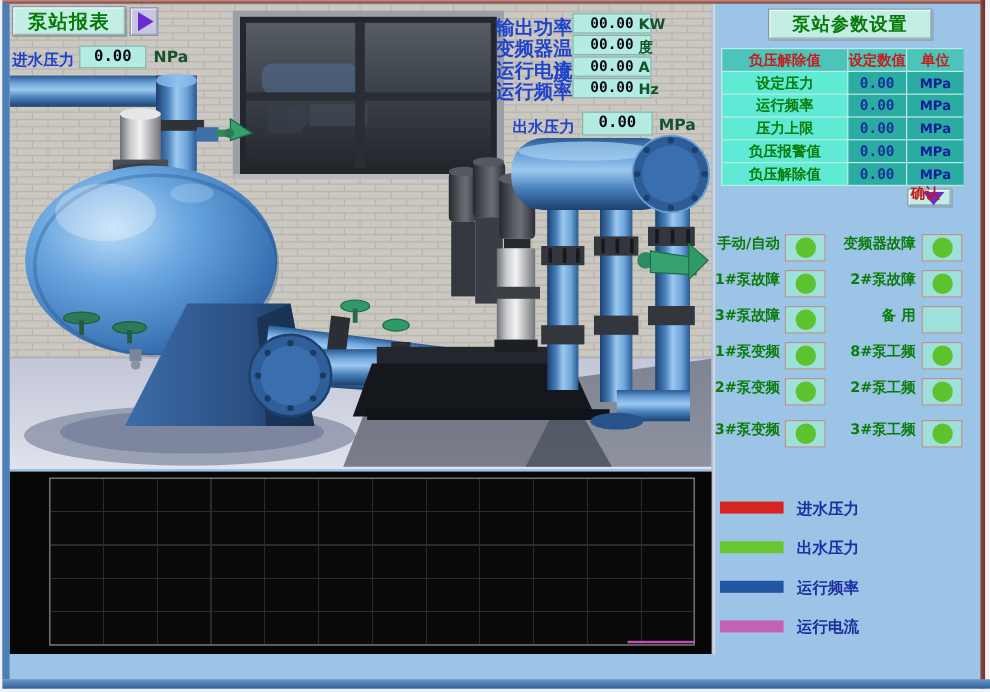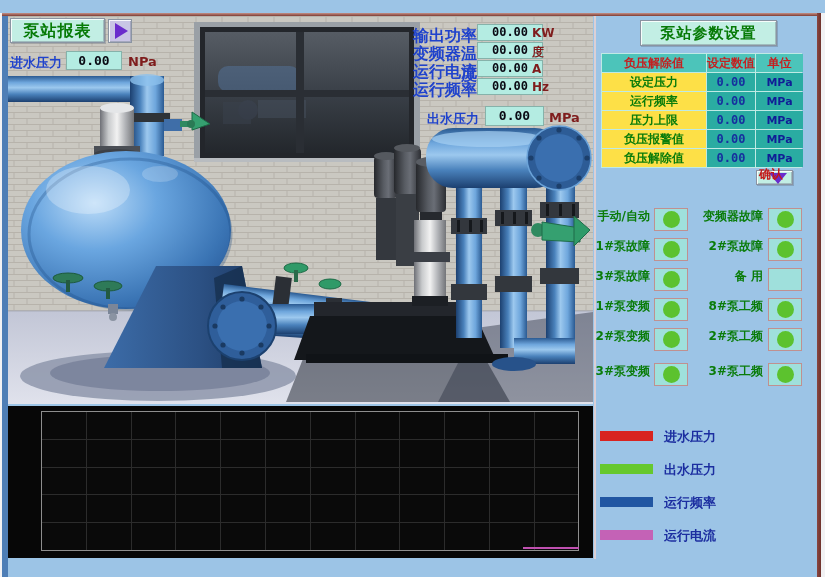--- a/index.html
+++ b/index.html
@@ -2,21 +2,21 @@
 <html><head>
 <meta charset="utf-8">
 <style>
   html,body{margin:0;padding:0;background:#6d90b5;}
   *{box-sizing:border-box;}
   .page{
     position:relative;width:825px;height:577px;overflow:hidden;
     background:#9cc4e6;
     font-family:"DejaVu Sans","Liberation Sans",sans-serif;
   }
-  .abs{position:absolute;margin-top:13px;}
+  .abs{position:absolute;}
   
   .edge-top{left:0;top:0;width:825px;height:3px;background:linear-gradient(#c49086,#7e3c34);}
   .edge-right{left:817px;top:0;width:4px;height:577px;background:linear-gradient(90deg,#8a4640,#6e322c);}
   .edge-right-white{left:821px;top:0;width:4px;height:577px;background:#f2f2f4;}
   .edge-bottom{left:0;top:566px;width:825px;height:8px;background:linear-gradient(#6e96c4,#2e5e98);}
   .edge-bottom-white{left:0;top:574px;width:825px;height:3px;background:#f2f2f4;}
   .edge-left-white{left:0;top:0;width:2px;height:577px;background:#f2f2f4;}
   .edge-left-blue{left:2px;top:3px;width:6px;height:563px;background:#4e7eb6;}
   .panel-sep{left:594px;top:3px;width:2px;height:543px;background:#e6d2d2;opacity:.85;}
   
@@ -25,42 +25,42 @@
   .hmi-box{
     background:#c2eee4;border:1px solid #8a94a2;
     box-shadow:inset 1px 1px 0 #ffffffd9, inset -1px -1px 0 #7c86947a, 1px 1px 0 #5a647255;
   }
   .report-box{left:10px;top:5px;width:95px;height:25px;line-height:23px;text-align:center;
     color:#067a06;font-weight:bold;font-size:16px;letter-spacing:1px;}
   .arrow-btn{left:108px;top:6px;width:24px;height:24px;background:#c9c5e5;border:1px solid #8a94a2;
     box-shadow:inset 1px 1px 0 #ffffffd9, inset -1px -1px 0 #7c86947a;display:flex;align-items:center;justify-content:center;cursor:pointer;}
   .play-tri{width:0;height:0;border-left:13px solid #6a2ccc;border-top:8px solid transparent;border-bottom:8px solid transparent;margin-left:3px;}
   .blue-label{color:#2043cc;font-weight:bold;}
-  .navy-label{color:#7f1d1d;font-weight:bold;}
+  .navy-label{color:#14532d;font-weight:bold;}
   .val-box{background:#b4ece2;border:1px solid #86b2aa;color:#0a0a14;
     font-family:"DejaVu Sans Mono","Liberation Mono",monospace;font-weight:bold;
     text-align:center;}
   .inlet-label{left:10px;top:41px;font-size:13px;}
   .inlet-value{left:66px;top:38px;width:56px;height:19px;line-height:17px;font-size:13px;}
   .inlet-unit{left:128px;top:41px;font-size:13px;}
   .ro-label{width:64px;text-align:right;font-size:16px;}
   .ro-value{left:477px;width:66px;height:17px;line-height:15px;font-size:12px;text-align:center;}
   .ro-unit{left:532px;font-size:12px;}
   .outlet-label{left:427px;top:97px;font-size:13px;}
   .outlet-value{left:485px;top:93px;width:59px;height:20px;line-height:18px;font-size:13px;}
   .outlet-unit{left:549px;top:97px;font-size:13px;}
   
   .settings-title{left:640px;top:7px;width:137px;height:26px;line-height:24px;text-align:center;
     color:#067a06;font-weight:bold;font-size:15px;letter-spacing:1px;}
   .param-table{left:601px;top:40px;width:201px;display:grid;
     grid-template-columns:104px 48px 47px;grid-auto-rows:18px;gap:1px;
     background:#bfeae4;border:1px solid #bfeae4;}
   .param-table .cell{display:flex;align-items:center;justify-content:center;font-size:12px;font-weight:bold;}
   .param-table .hdr{background:#4cc4ba;color:#c42020;}
-  .param-table .name{background:#fde047;color:#0a7c0a;}
+  .param-table .name{background:#5eead4;color:#0a7c0a;}
   .param-table .val{background:#2aaca2;color:#16309e;font-family:"DejaVu Sans Mono","Liberation Mono",monospace;cursor:text;}
   .param-table .unit{background:#2aaca2;color:#101e96;font-size:11px;}
   .confirm-btn{left:756px;top:157px;width:37px;height:15px;cursor:pointer;}
   .confirm-tri{position:absolute;top:2px;right:5px;width:0;height:0;
     border-top:11px solid #6a2ccc;border-left:9px solid transparent;border-right:9px solid transparent;}
   .confirm-text{position:absolute;left:2px;bottom:1px;color:#c41818;font-weight:bold;font-size:12px;letter-spacing:0px;}
   
   .status-row{left:588px;width:216px;height:24px;display:flex;align-items:flex-start;}
   .st-label{color:#0a7c0a;font-weight:bold;font-size:12px;white-space:nowrap;}
   .st-a{width:64px;text-align:right;padding-right:2px;}

